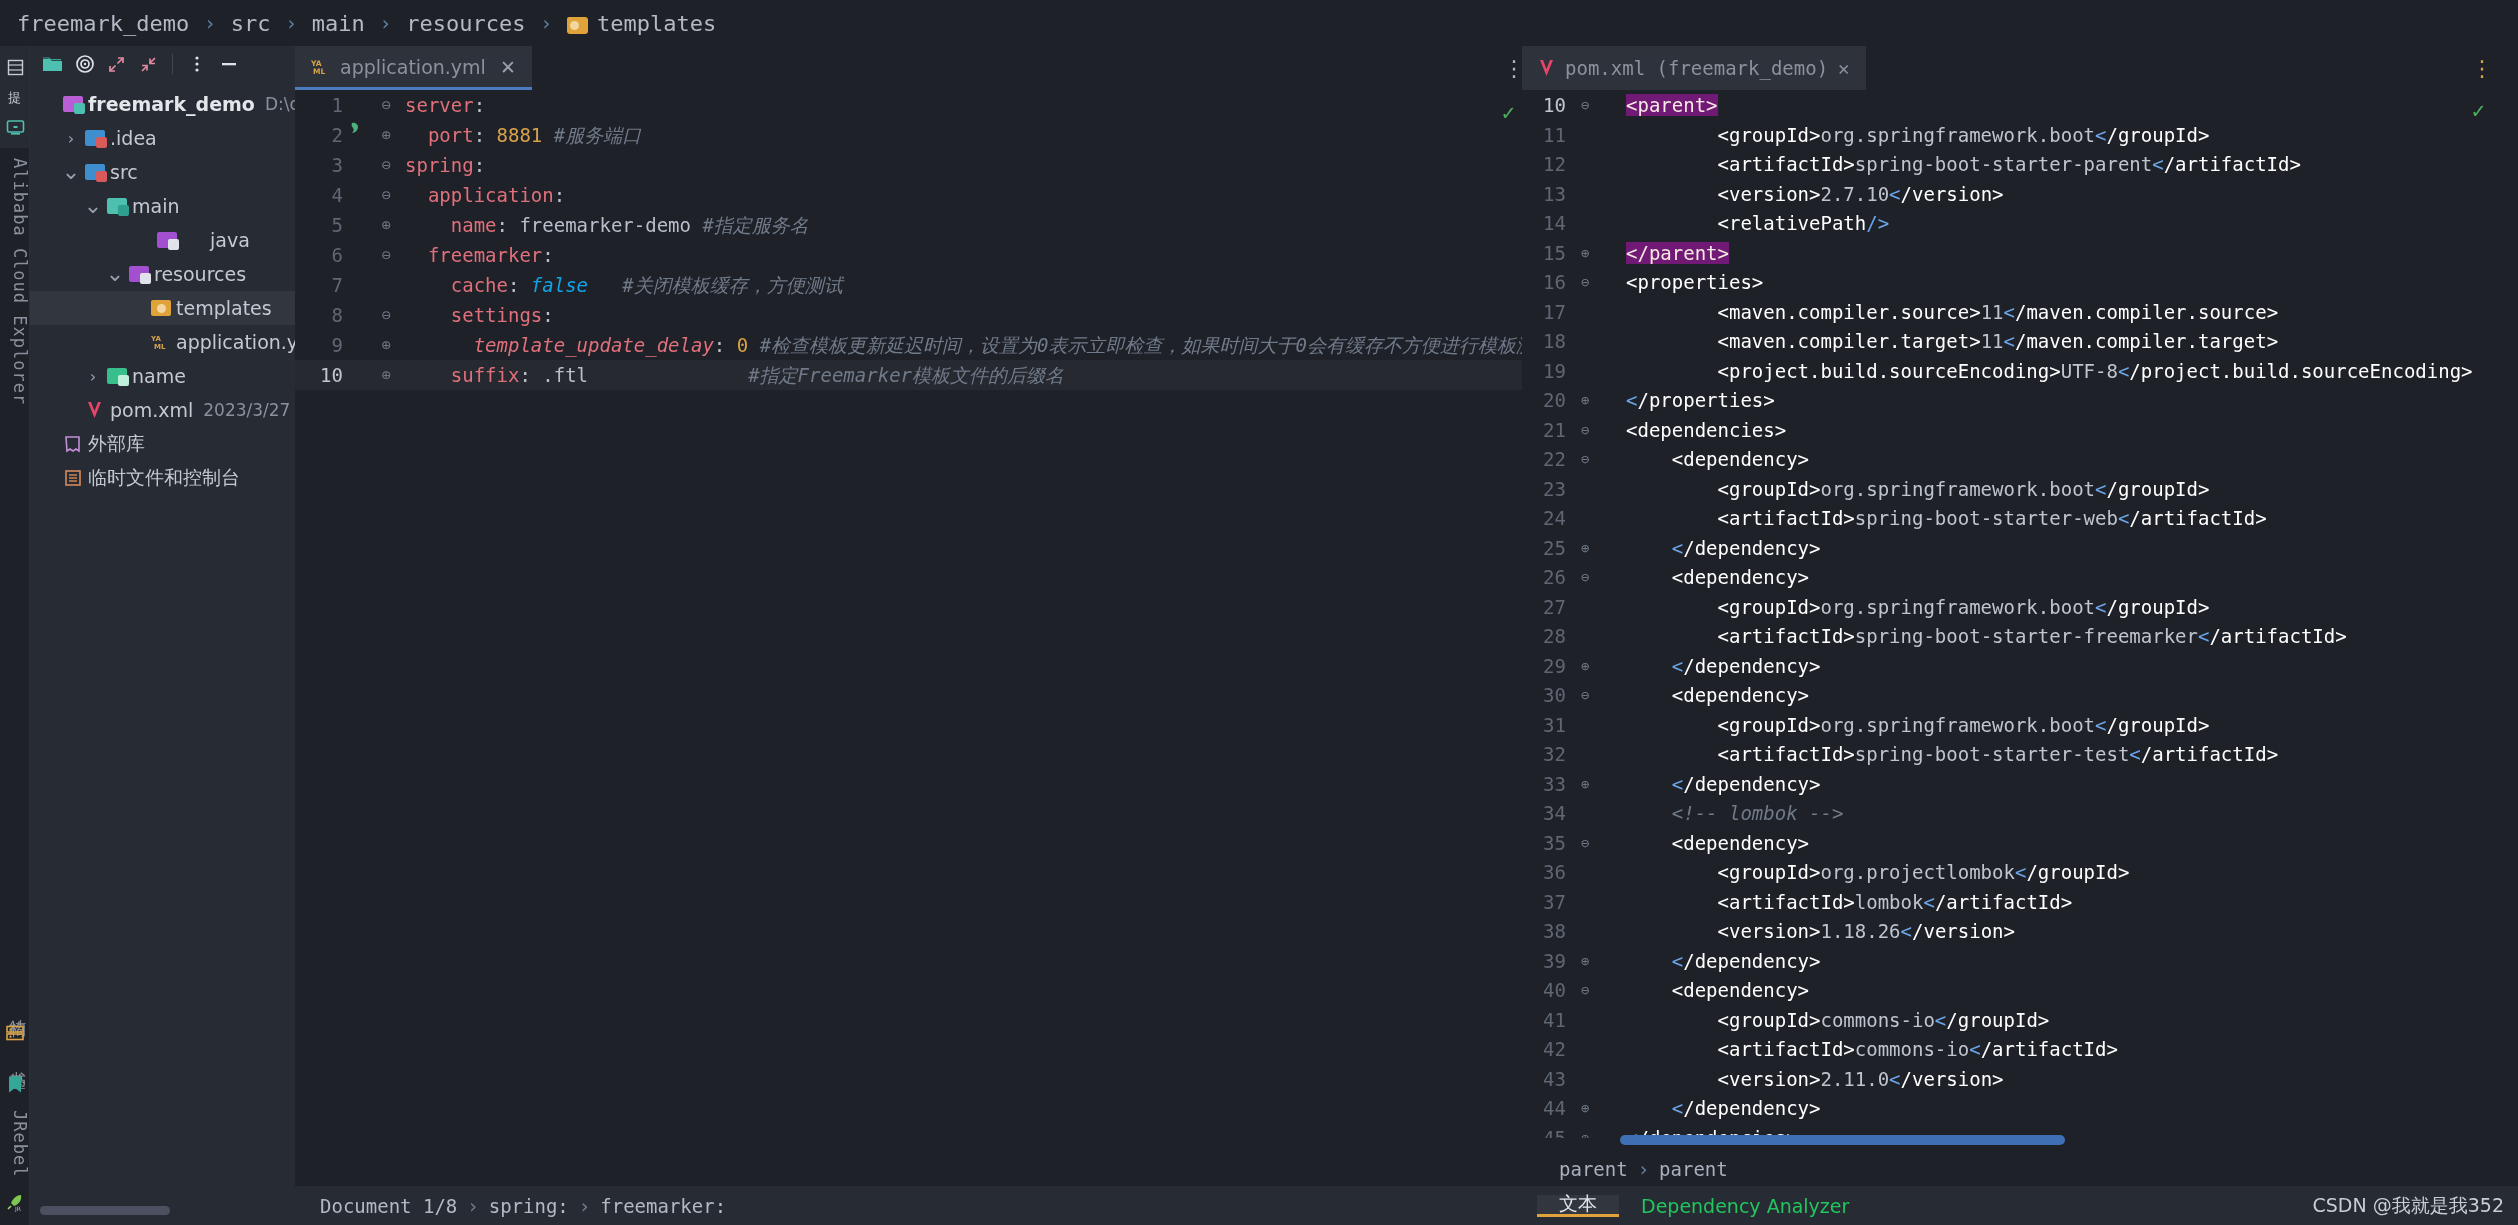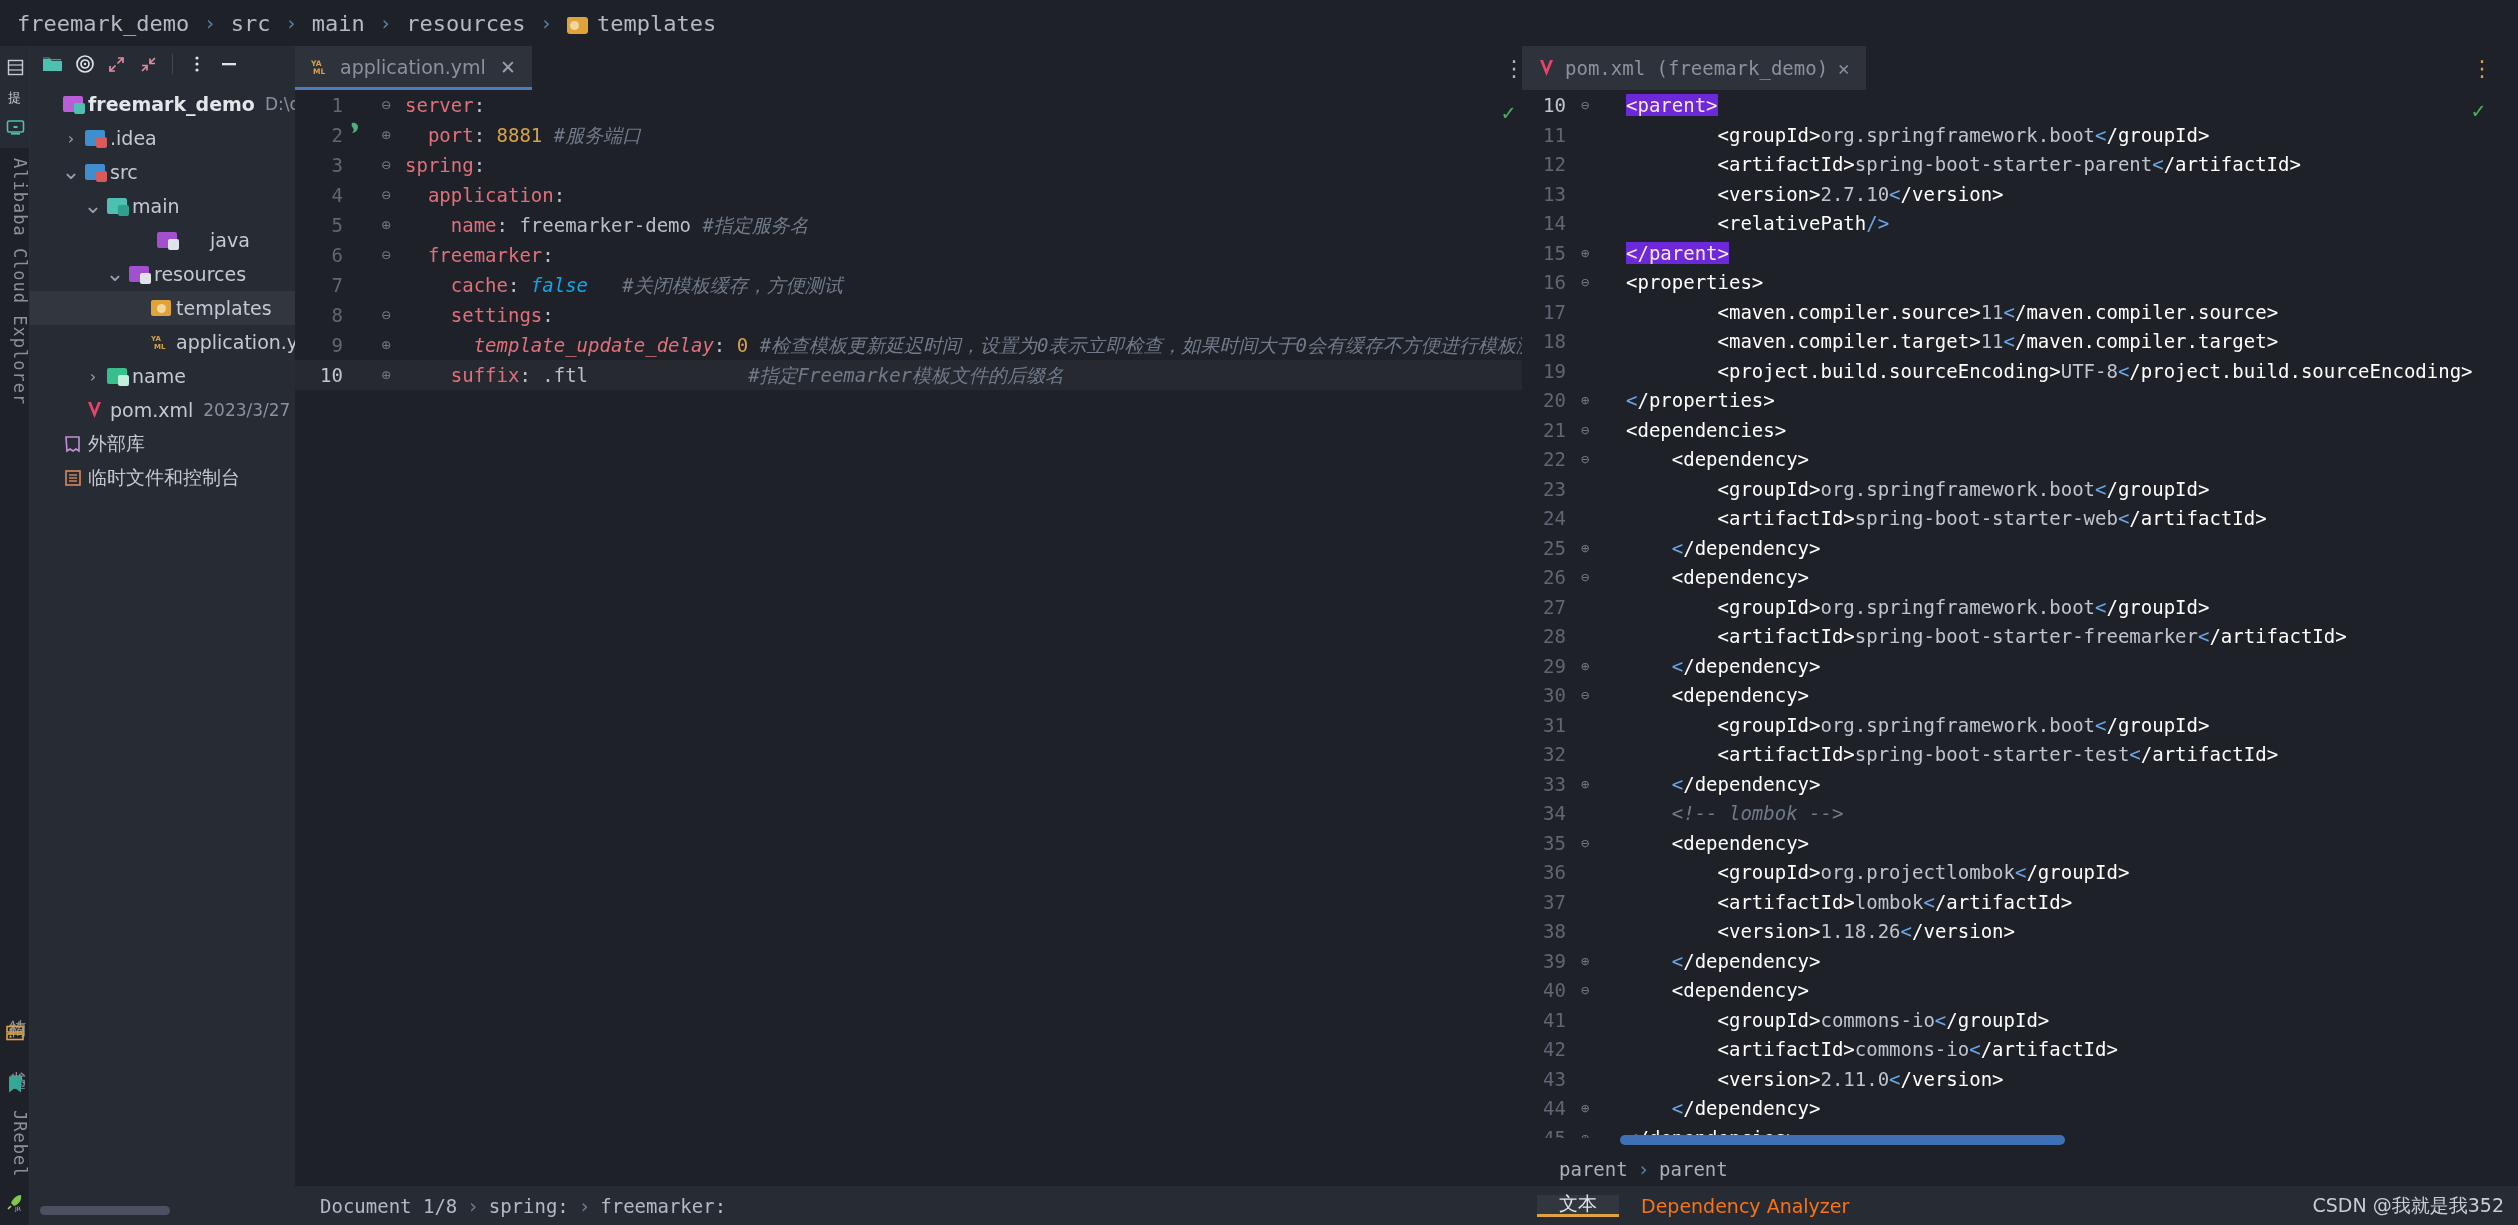--- a/index.html
+++ b/index.html
@@ -141,21 +141,21 @@
   .xrow { display: flex; align-items: flex-start; height: 29.5px; }
   .xgut { width: 50px; text-align: right; color: #606773; flex: none; font-size: 19px; padding-right: 6px; }
   .xgut.hi { color: #c2c7cf; }
   .xfold { width: 26px; flex: none; text-align: center; color: #6e7783; font-size: 14px; }
   .xguide { width: 22px; flex:none; }
   .xtext { padding-left: 6px; font-family:"DejaVu Sans Mono", monospace; font-size: 19px; white-space: pre; }
   .tag { color: #ffffff; }
   .brk { color: #6ba6e8; }
   .txt { color: #bfc5cf; }
   .xcmt { color: #707a89; font-style: italic; }
-  .hl { background: #6d28d9; color: #f7e9e3; }
+  .hl { background: #701a75; color: #f7e9e3; }
   .xcheck { position: absolute; right: 18px; top: 8px; color: #4fae5b; font-size: 22px; }
 
   .hscroll {
     position: absolute; left: 1620px; top: 1135px; width: 880px; height: 10px;
   }
   .hscroll .thumb { height: 10px; background: #3f6fb5; border-radius: 5px; width: 445px; }
 
   .bread2 {
     position: absolute; left: 1537px; top: 1152px; width: 981px; height: 34px;
     display: flex; align-items: center; padding-left: 22px;
@@ -174,21 +174,21 @@
   .bottom-right {
     position: absolute; left: 1537px; top: 1186px; width: 981px; height: 39px;
     background: #272b33; display: flex; align-items: center;
     font-size: 19px; color: #b3b9c3;
   }
   .btab {
     height: 22px; display:flex; align-items:center; padding: 0 22px;
     font-family: "DejaVu Sans", sans-serif; cursor: pointer;
   }
   .btab.active { background: #31363f; border-bottom: 3px solid #e0a33a; color: #dfe3e9; }
-  .btab.plain { font-family: "DejaVu Sans", sans-serif; color: #f97316; }
+  .btab.plain { font-family: "DejaVu Sans", sans-serif; color: #22c55e; }
   .watermark {
     margin-left: auto; padding-right: 14px; color: #c9ced6; font-size: 19px;
     font-family: "DejaVu Sans", sans-serif;
   }
 
   .editor-vsep { position:absolute; left:1536px; top:46px; width:1px; height:1179px; background:#14161a; }
   .left-scroll {
     position: absolute; left: 40px; top: 1206px; width: 130px; height: 9px;
     background: #4b5160; border-radius: 5px;
   }

